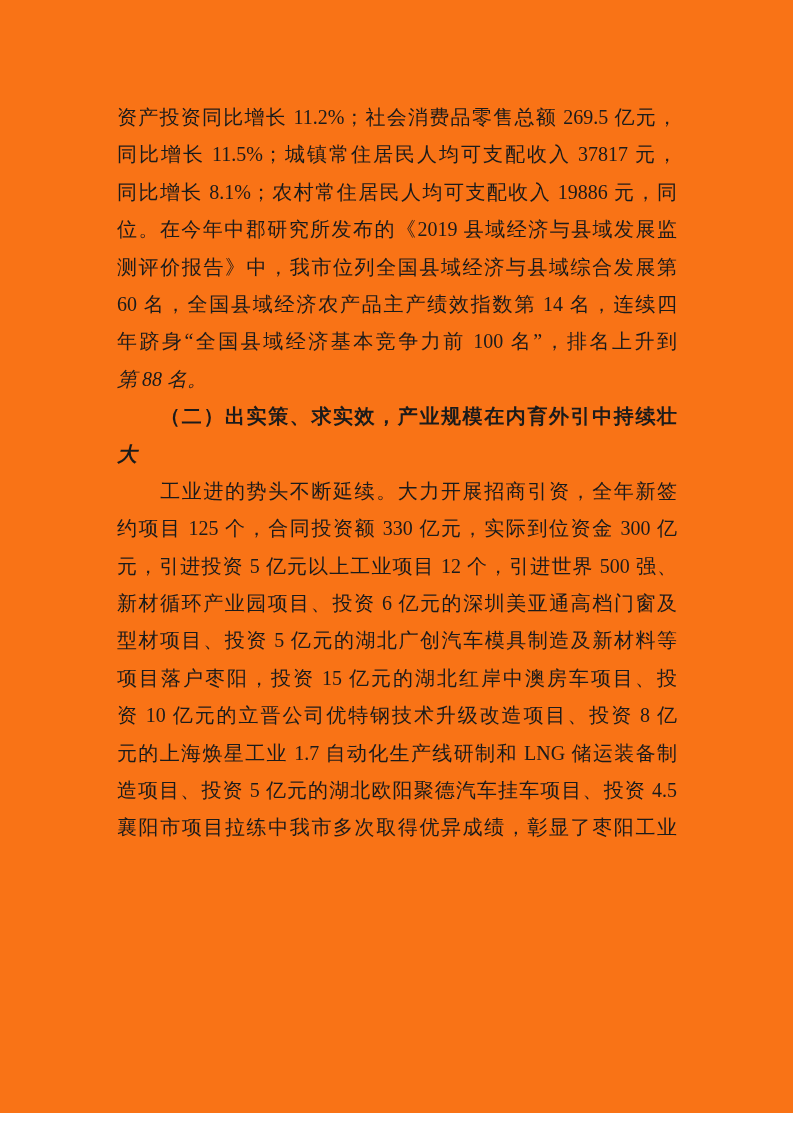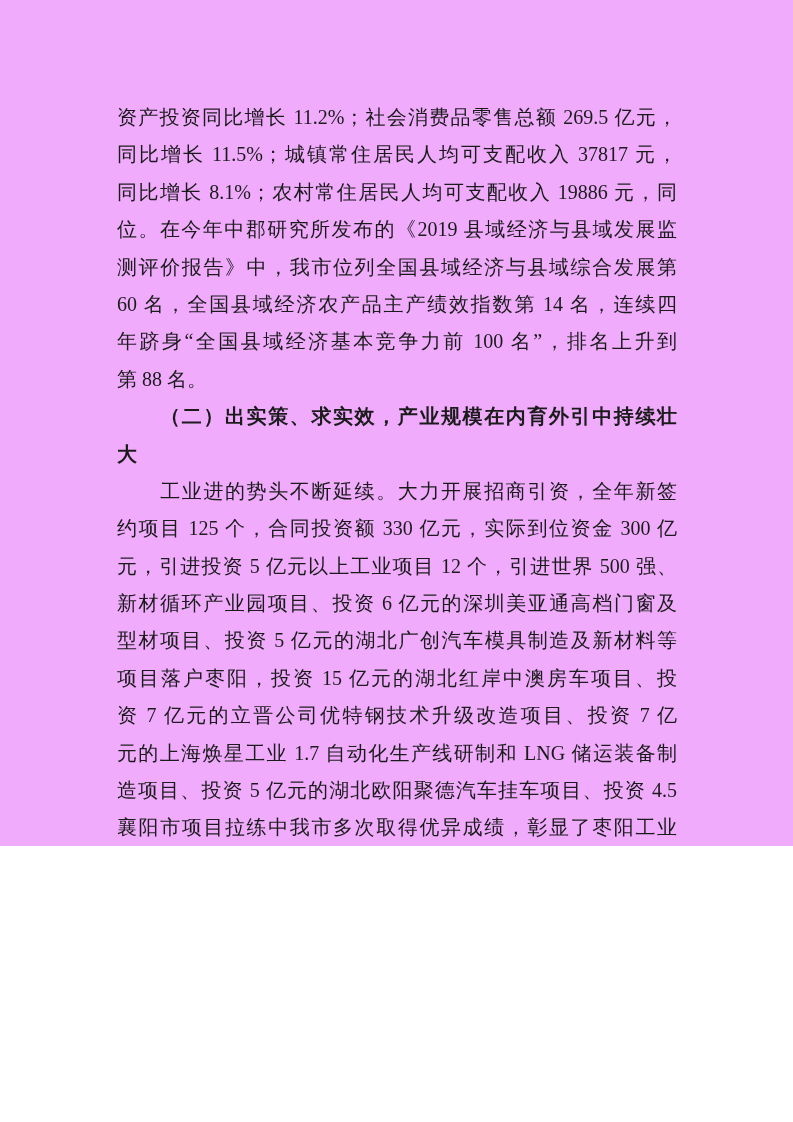--- a/index.html
+++ b/index.html
@@ -5,22 +5,22 @@
   html, body {
     margin: 0;
     padding: 0;
     width: 793px;
     height: 1122px;
     background: #ffffff;
   }
   .page {
     position: relative;
     width: 793px;
-    height: 846px;
-    background: #f0abfc;
+    height: 1113px;
+    background: #f97316;
     overflow: hidden;
   }
   .text-column {
     position: absolute;
     left: 117px;
     top: 99px;
     width: 560px;
     font-family: "Liberation Serif", "DejaVu Serif", serif;
     font-size: 20px;
     line-height: 37.4px;
@@ -31,20 +31,21 @@
     overflow: hidden;
     white-space: pre-wrap;
     word-break: keep-all;
     text-align: justify;
     text-align-last: justify;
     text-justify: inter-character;
   }
   .line.short {
     text-align: center;
     text-align-last: left;
+    font-style: italic;
   }
   .line.heading {
     font-weight: bold;
   }
 </style>
 </head>
 <body style="background: rgb(255, 255, 255);">
 
 <main class="page">
   <section class="text-column" id="text-column" style="color: rgb(27, 27, 27);">
@@ -62,19 +63,19 @@
         <div class="line heading">　　（二）出实策、求实效，产业规模在内育外引中持续壮</div>
         <div class="line heading short">大</div>
       </div>
       <div class="block">
         <div class="line">　　工业进的势头不断延续。大力开展招商引资，全年新签</div>
         <div class="line">约项目 125 个，合同投资额 330 亿元，实际到位资金 300 亿</div>
         <div class="line">元，引进投资 5 亿元以上工业项目 12 个，引进世界 500 强、</div>
         <div class="line">新材循环产业园项目、投资 6 亿元的深圳美亚通高档门窗及</div>
         <div class="line">型材项目、投资 5 亿元的湖北广创汽车模具制造及新材料等</div>
         <div class="line">项目落户枣阳，投资 15 亿元的湖北红岸中澳房车项目、投</div>
-        <div class="line">资 7 亿元的立晋公司优特钢技术升级改造项目、投资 7 亿</div>
+        <div class="line">资 10 亿元的立晋公司优特钢技术升级改造项目、投资 8 亿</div>
         <div class="line">元的上海焕星工业 1.7 自动化生产线研制和 LNG 储运装备制</div>
         <div class="line">造项目、投资 5 亿元的湖北欧阳聚德汽车挂车项目、投资 4.5</div>
         <div class="line">襄阳市项目拉练中我市多次取得优异成绩，彰显了枣阳工业</div>
       </div>
     </section>
 </main>
 
 </body></html>

